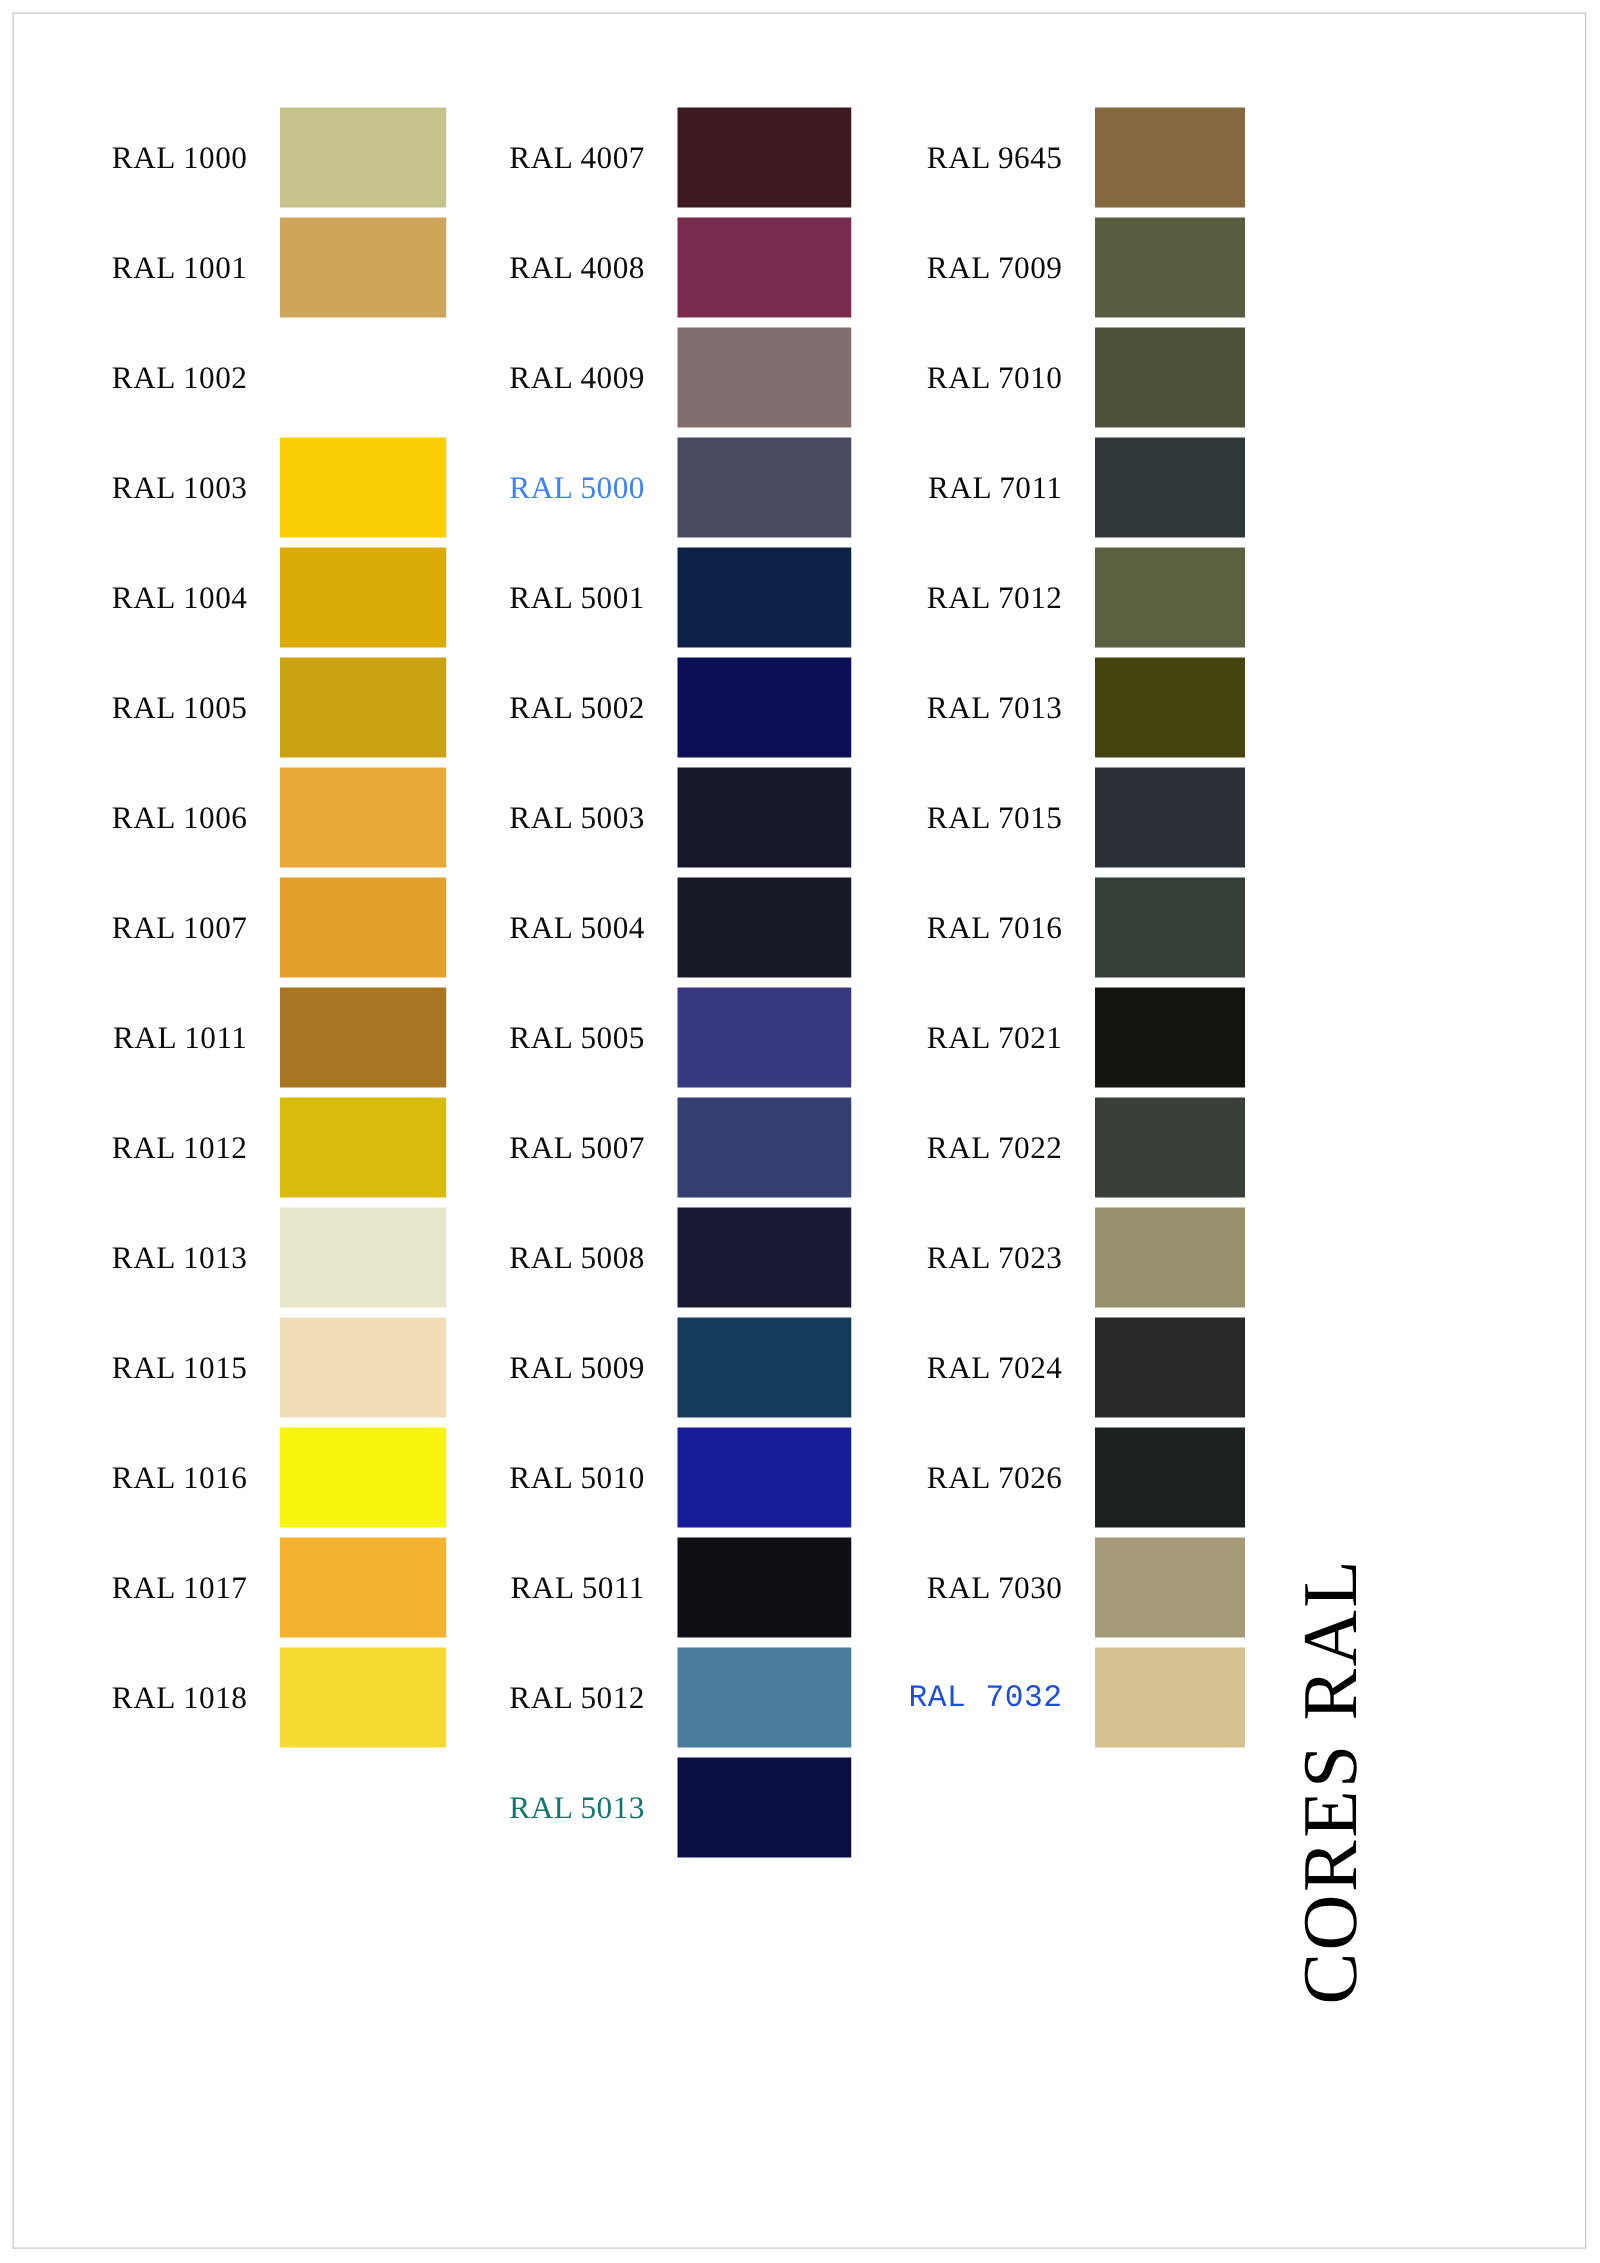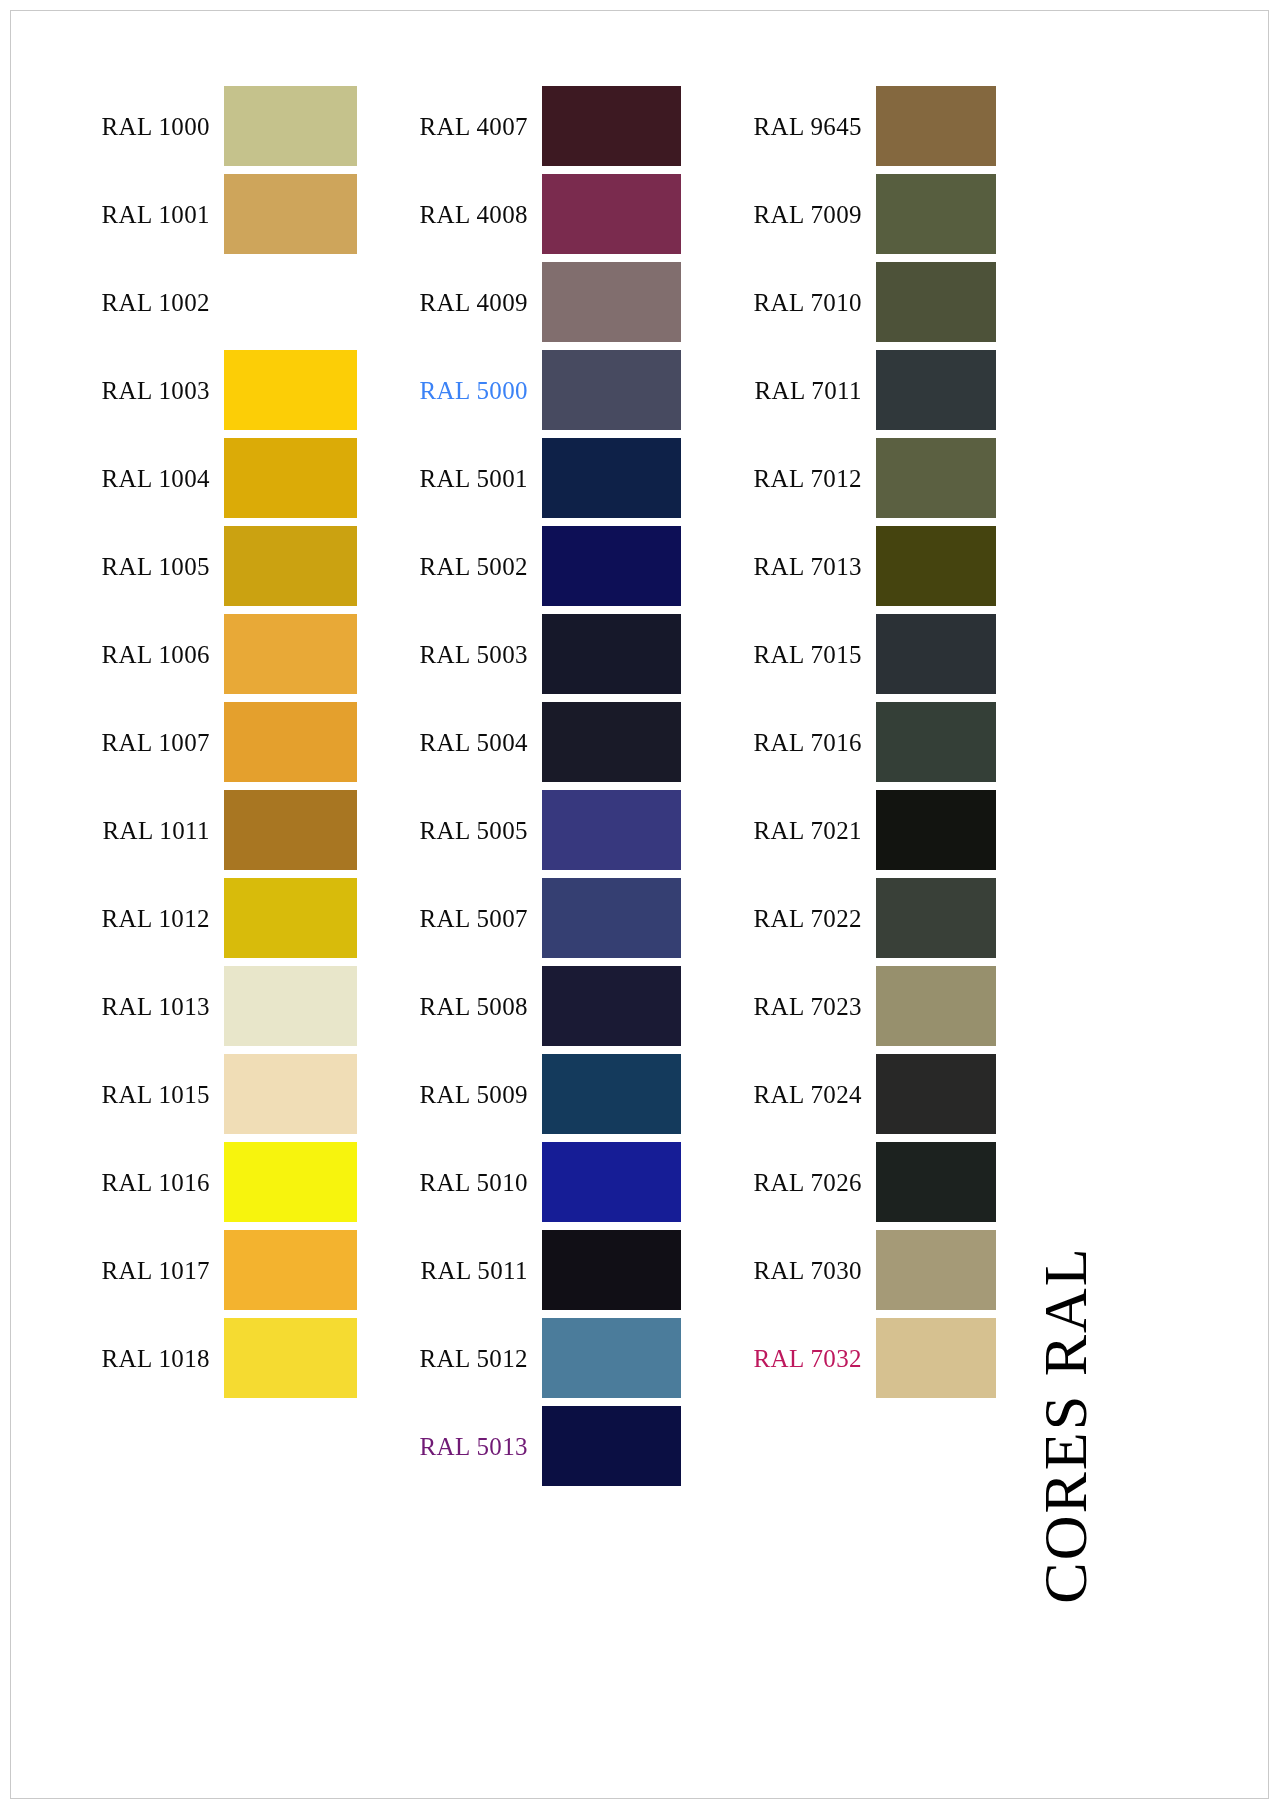--- a/index.html
+++ b/index.html
@@ -60,21 +60,21 @@
     align-items: center;
     justify-content: flex-end;
   }
 
   .ral-label {
     font-size: 25px;
     line-height: 1;
     color: #0b0b0b;
     letter-spacing: 0.4px;
     white-space: nowrap;
-    padding-right: 14px;
+    padding-right: 26px;
     font-family: "Liberation Serif", "DejaVu Serif", serif;
   }
 
   .ral-swatch {
     height: 80px;
     flex: 0 0 auto;
     display: block;
   }
 
   .col-0 .ral-swatch { width: 133px; }
@@ -229,21 +229,21 @@
         </div>
         <div class="ral-row">
           <span class="ral-label" style="color: rgb(11, 11, 11);">RAL 5011</span>
           <span class="ral-swatch" style="background-color: rgb(17, 15, 22);"></span>
         </div>
         <div class="ral-row">
           <span class="ral-label" style="color: rgb(11, 11, 11);">RAL 5012</span>
           <span class="ral-swatch" style="background-color: rgb(75, 124, 155);"></span>
         </div>
         <div class="ral-row">
-          <span class="ral-label" style="color: #701a75;">RAL 5013</span>
+          <span class="ral-label" style="color: #0f766e;">RAL 5013</span>
           <span class="ral-swatch" style="background-color: rgb(11, 15, 67);"></span>
         </div>
       </div>
       <div class="ral-column col-2">
         <div class="ral-row">
           <span class="ral-label" style="color: rgb(11, 11, 11);">RAL 9645</span>
           <span class="ral-swatch" style="background-color: rgb(132, 104, 63);"></span>
         </div>
         <div class="ral-row">
           <span class="ral-label" style="color: rgb(11, 11, 11);">RAL 7009</span>
@@ -291,21 +291,21 @@
         </div>
         <div class="ral-row">
           <span class="ral-label" style="color: rgb(11, 11, 11);">RAL 7026</span>
           <span class="ral-swatch" style="background-color: rgb(28, 34, 31);"></span>
         </div>
         <div class="ral-row">
           <span class="ral-label" style="color: rgb(11, 11, 11);">RAL 7030</span>
           <span class="ral-swatch" style="background-color: rgb(165, 154, 119);"></span>
         </div>
         <div class="ral-row">
-          <span class="ral-label" style="color: #be185d;">RAL 7032</span>
+          <span class="ral-label" style="color: #1d4ed8; font-family: Liberation Mono, monospace;">RAL 7032</span>
           <span class="ral-swatch" style="background-color: rgb(214, 193, 144);"></span>
         </div>
       </div>
     </div>
 
   <div id="vertical-title">
     <span class="vt-text">CORES RAL</span>
   </div>
 
 </div>

